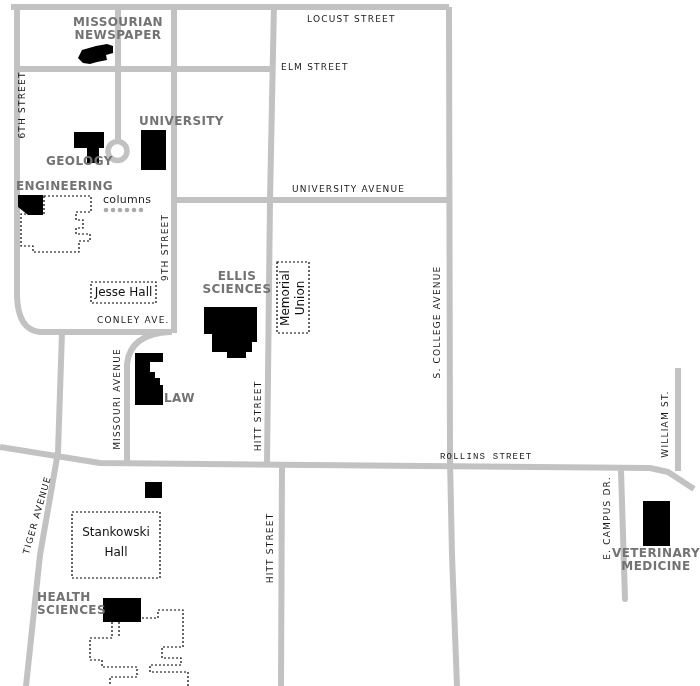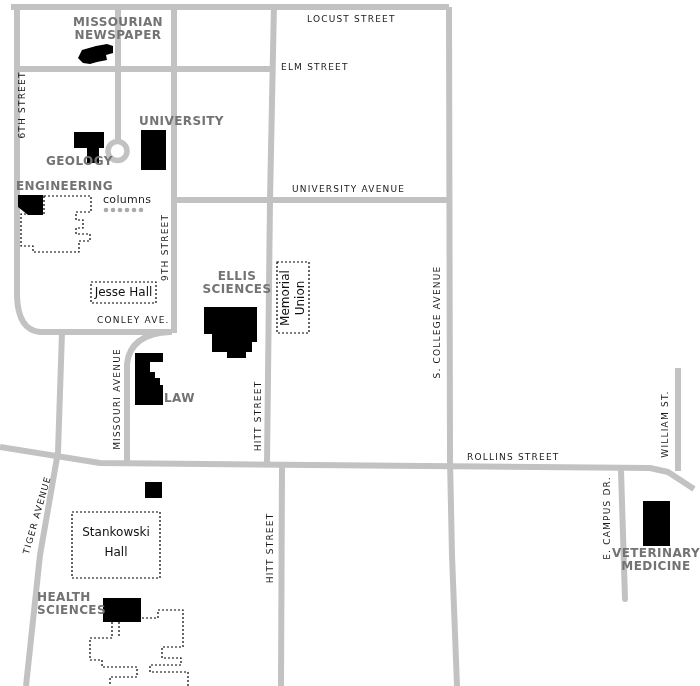--- a/index.html
+++ b/index.html
@@ -76,21 +76,21 @@
       <rect x="145" y="482" width="17" height="16"></rect>
       <rect x="103" y="598" width="38" height="24"></rect>
       <rect x="643" y="501" width="27" height="45"></rect>
     </g>
   </svg>
 
   <div class="lbl slabel" style="left:307px;top:14px;">LOCUST STREET</div>
   <div class="lbl slabel" style="left:281px;top:62px;">ELM STREET</div>
   <div class="lbl slabel" style="left:292px;top:184px;">UNIVERSITY AVENUE</div>
   <div class="lbl slabel" style="left:65px;top:315px;margin-left:32px;">CONLEY AVE.</div>
-  <div class="lbl slabel" style="left:467px;top:452px;">ROLLINS STREET</div>
+  <div class="lbl slabel" style="left:440px;top:452px;font-family:Liberation Mono, monospace;">ROLLINS STREET</div>
 
   <div class="lbl vlabel" style="left:-13px;top:100px;width:70px;">6TH STREET</div>
   <div class="lbl vlabel" style="left:132px;top:243px;width:66px;">9TH STREET</div>
   <div class="lbl vlabel" style="left:64px;top:394px;width:106px;">MISSOURI AVENUE</div>
   <div class="lbl vlabel" style="left:220px;top:411px;width:76px;">HITT STREET</div>
   <div class="lbl vlabel" style="left:231px;top:543px;width:78px;">HITT STREET</div>
   <div class="lbl vlabel" style="left:379px;top:317px;width:116px;">S. COLLEGE AVENUE</div>
   <div class="lbl vlabel" style="left:628px;top:419px;width:74px;">WILLIAM ST.</div>
   <div class="lbl vlabel" style="left:561px;top:513px;width:92px;">E. CAMPUS DR.</div>
   <div class="lbl vlabel tiger" style="left:-9px;top:510px;width:92px;">TIGER AVENUE</div>

